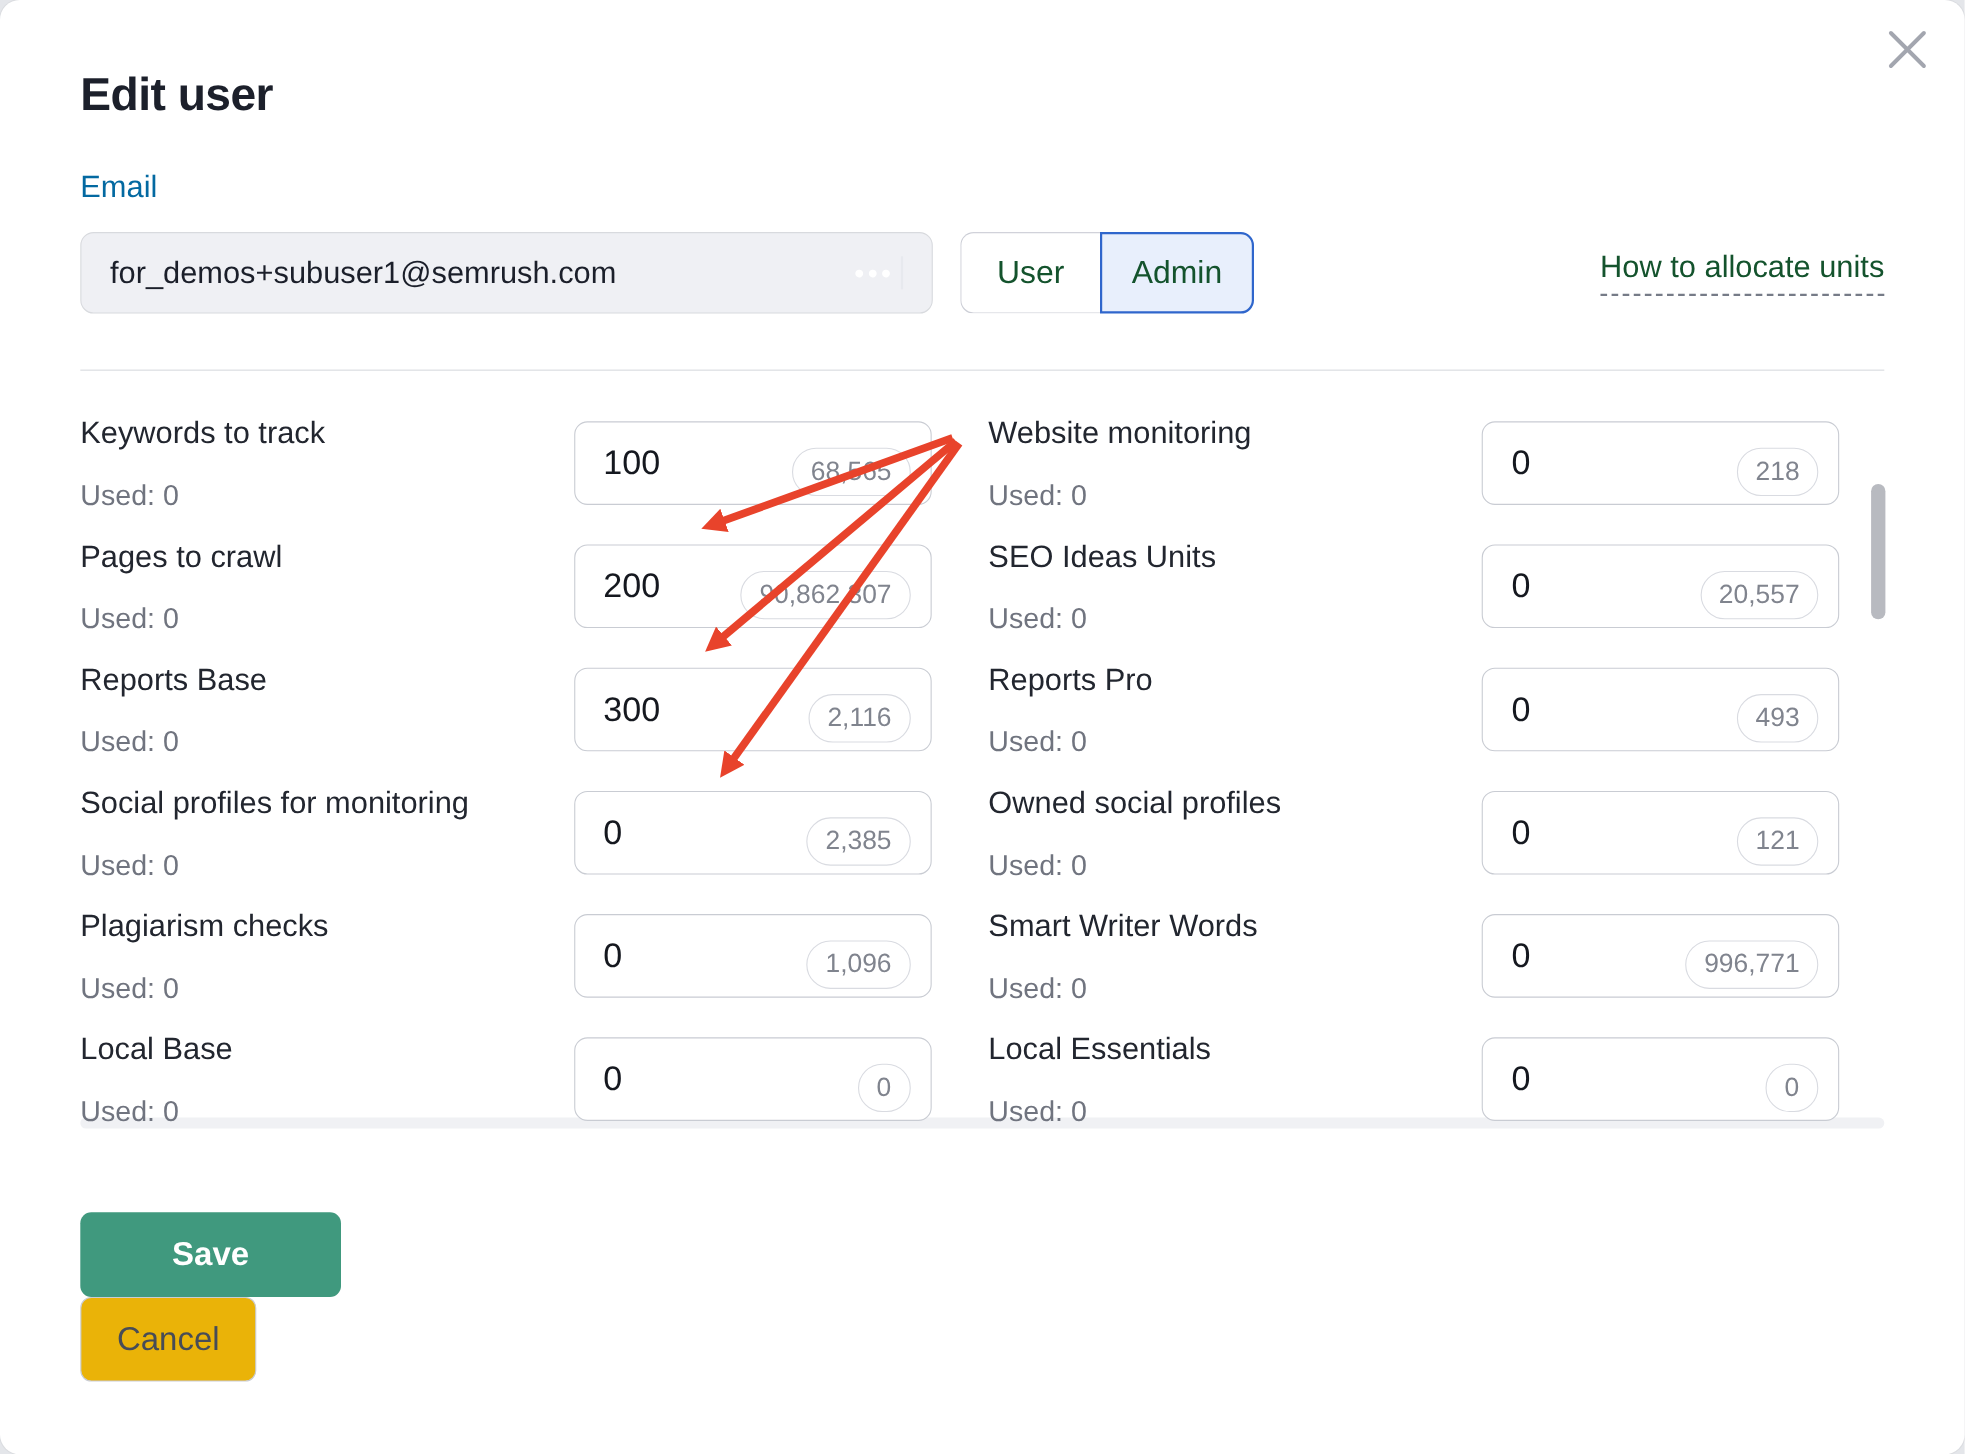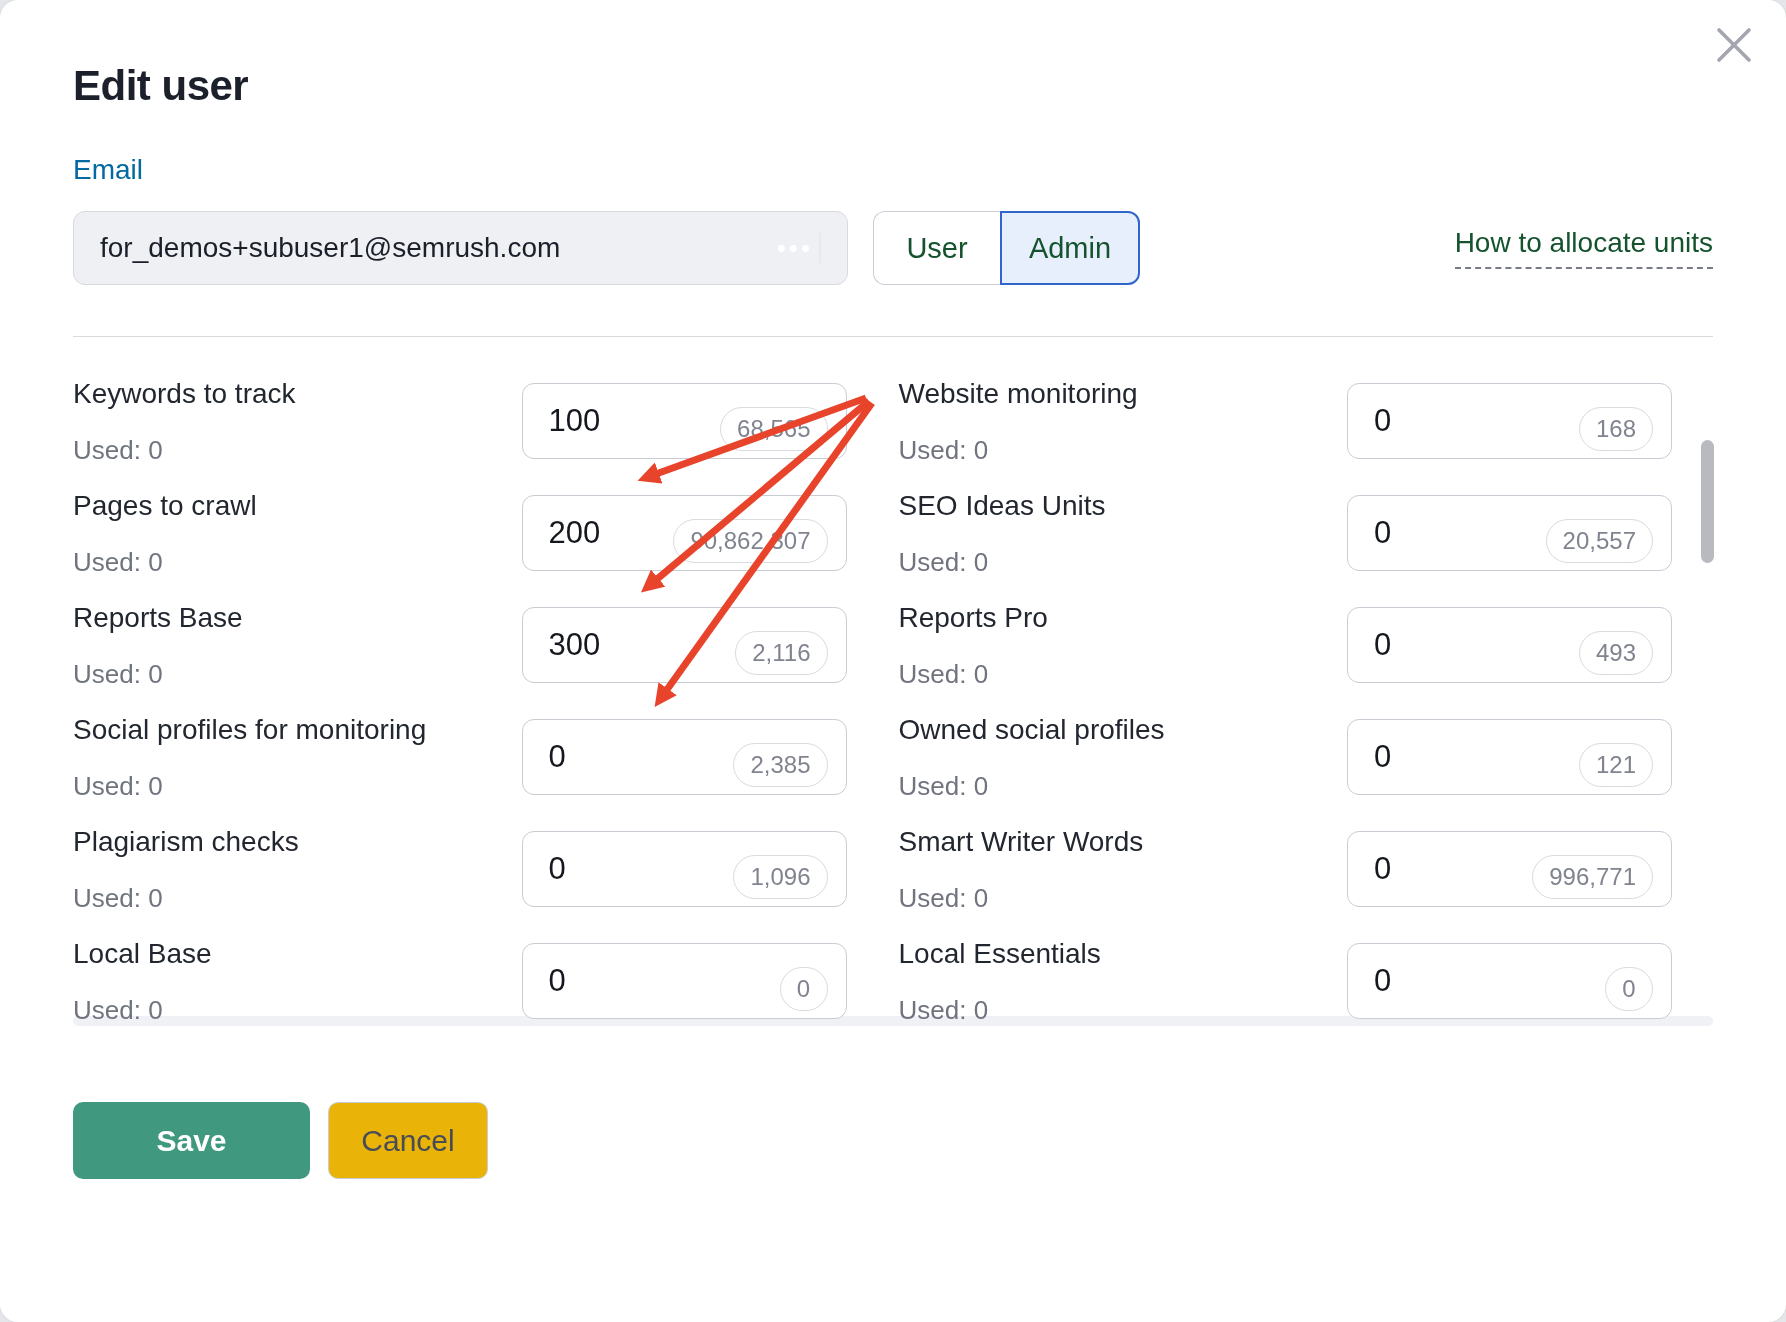--- a/index.html
+++ b/index.html
@@ -125,21 +125,21 @@
     margin-top:4px;height:10px;border-radius:5px;
     background:#f0f1f4;
   }
   .v-scrollbar{
     position:absolute;
     top:440px;right:72px;width:13px;height:123px;
     background:#b8bac0;border-radius:7px;cursor:grab;
   }
   .footer{
     margin-top:76px;
-    display:flex;column-gap:18px;
+    display:flex;column-gap:18px;flex-direction:column;
   }
   .btn{
     height:77px;box-sizing:border-box;
     border-radius:10px;
     display:flex;align-items:center;justify-content:center;
     font-size:30px;cursor:pointer;border:none;
     font-family:inherit;
   }
   .btn-save{width:237px;background:#40997e;color:#ffffff;font-weight:700;}
   .btn-cancel{width:160px;background:#eab308;color:#474c57;border:1px solid #c9ccd3;}
@@ -249,21 +249,21 @@
   </div>
 </div>
     <div class="units-col" id="col-right">
   <div class="unit-row">
     <div class="unit-info">
       <div class="unit-label">Website monitoring</div>
       <div class="unit-used">Used: 0</div>
     </div>
     <div class="unit-input">
       <span class="unit-value">0</span>
-      <span class="unit-badge">168</span>
+      <span class="unit-badge">218</span>
     </div>
   </div>
 
   <div class="unit-row">
     <div class="unit-info">
       <div class="unit-label">SEO Ideas Units</div>
       <div class="unit-used">Used: 0</div>
     </div>
     <div class="unit-input">
       <span class="unit-value">0</span>

